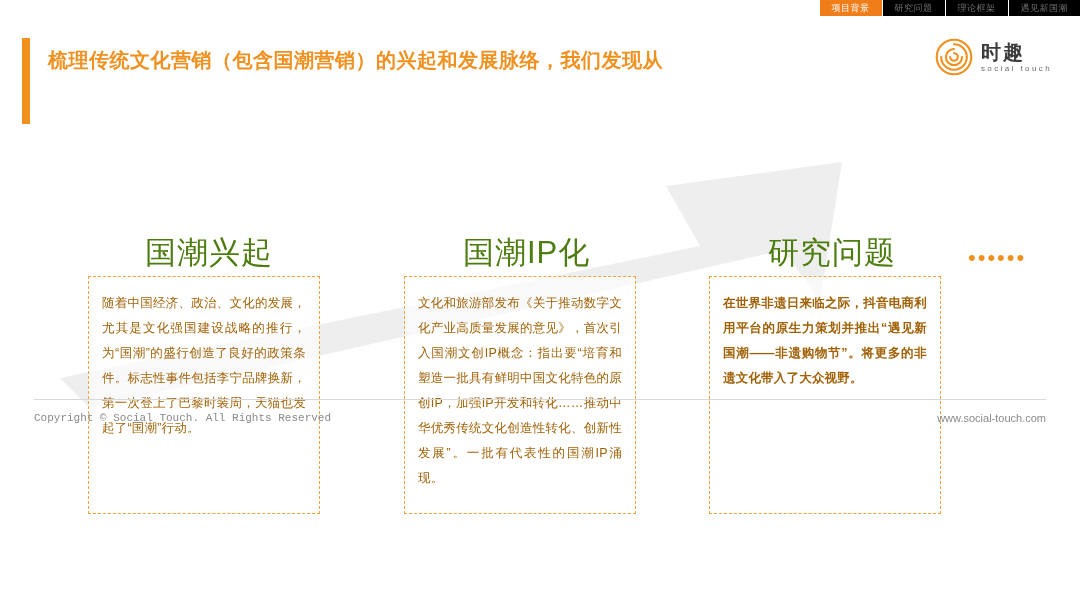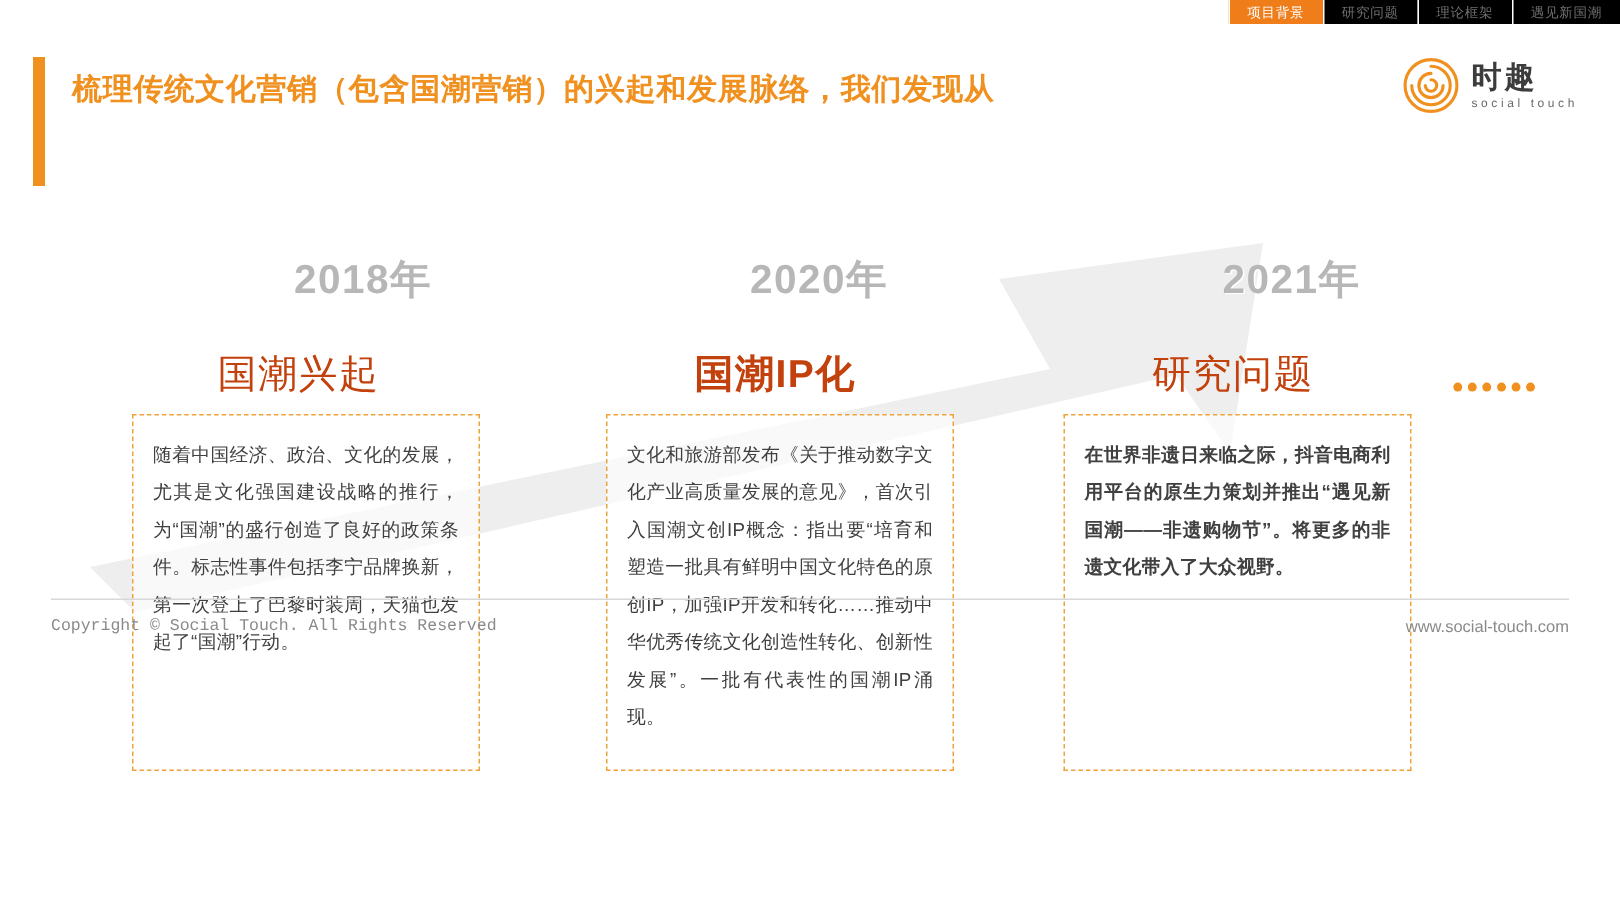--- a/index.html
+++ b/index.html
@@ -106,26 +106,26 @@
     letter-spacing: 1px;
     text-shadow: 1px 1px 0 #ffffff;
   }
   .year.y0 { left: 196px; }
   .year.y1 { left: 500px; }
   .year.y2 { left: 815px; }
 
   .stage-title {
     position: absolute;
     top: 232px;
-    font-size: 26px;
-    color: #c2410c;
+    font-size: 31px;
+    color: #4d7c0f;
     letter-spacing: 1px;
   }
   .stage-title.s0 { left: 145px; }
-  .stage-title.s1 { left: 463px; font-weight: bold; }
+  .stage-title.s1 { left: 463px; }
   .stage-title.s2 { left: 768px; }
 
   .dots {
     position: absolute;
     top: 245px; left: 968px;
     color: #f0901e;
     font-size: 22px;
     letter-spacing: 2px;
   }
 
@@ -138,21 +138,21 @@
     border: 1.5px dashed #f0a33c;
     background: rgba(255,255,255,.65);
     padding: 14px 13px 10px 13px;
   }
   .card.c0 { left: 88px; }
   .card.c1 { left: 404px; }
   .card.c2 { left: 709px; font-weight: bold; }
   .card-text {
     font-size: 12.5px;
     line-height: 25px;
-    color: #404040;
+    color: #a16207;
     text-align: justify;
     letter-spacing: .2px;
   }
 
   
   .footer-line {
     position: absolute;
     left: 34px; bottom: 40px;
     width: 1012px;
     height: 1px;
@@ -201,25 +201,20 @@
       <div class="logo-en">social touch</div>
     </div>
   </div>
 
   <div class="arrow-wrap">
     <svg width="960" height="260" viewBox="0 0 960 260">
       <path d="M0 228 L640 96 L606 36 L782 12 L760 152 L724 100 L30 258 Z" fill="#eeeeee"></path>
     </svg>
   </div>
 
-  <div class="years">
-    <div class="year y0">2018年</div>
-    <div class="year y1">2020年</div>
-    <div class="year y2">2021年</div>
-  </div>
 
   <div class="stage-title s0">国潮兴起</div>
   <div class="stage-title s1">国潮IP化</div>
   <div class="stage-title s2">研究问题</div>
   <div class="dots">••••••</div>
 
   <div class="card c0">
     <div class="card-text">随着中国经济、政治、文化的发展，尤其是文化强国建设战略的推行，为“国潮”的盛行创造了良好的政策条件。标志性事件包括李宁品牌换新，第一次登上了巴黎时装周，天猫也发起了“国潮”行动。</div>
   </div>
   <div class="card c1">

